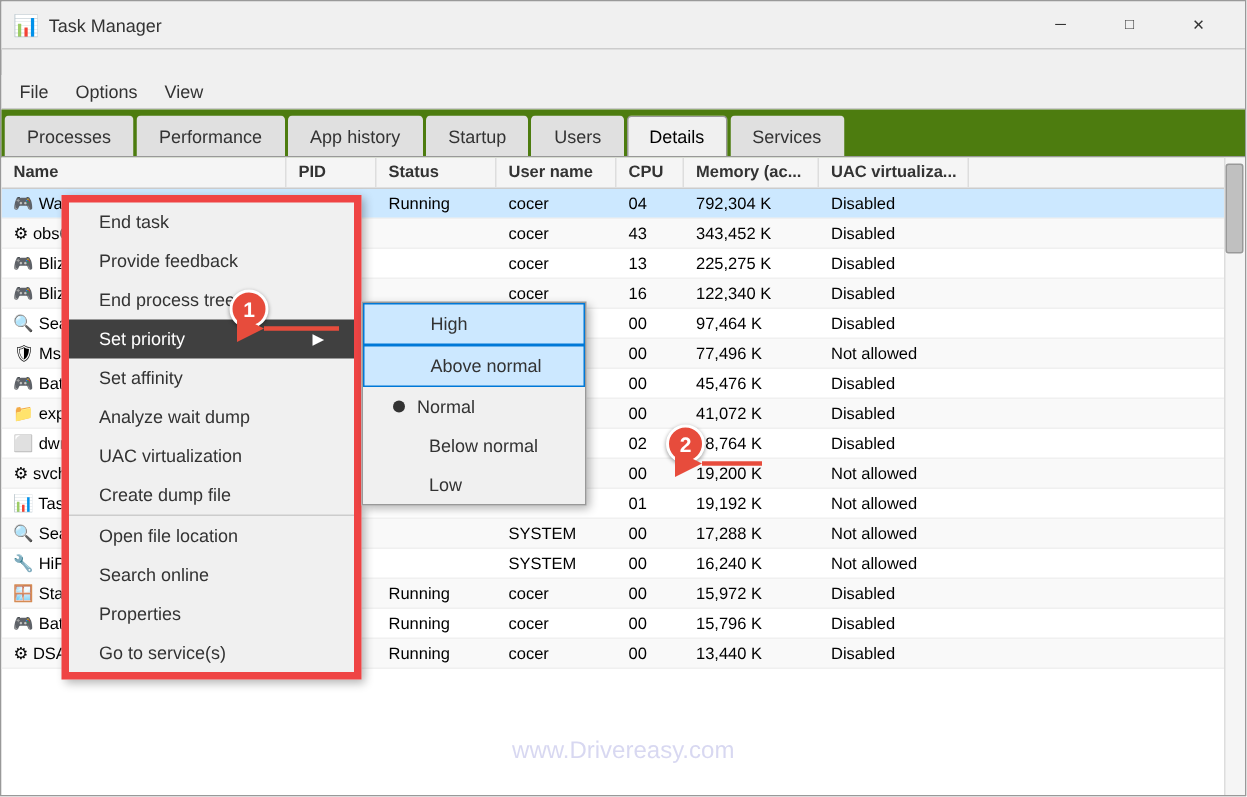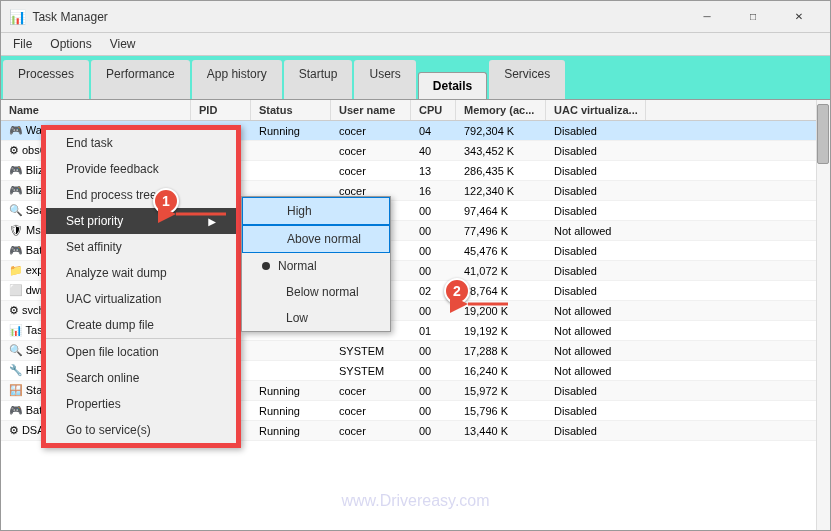--- a/index.html
+++ b/index.html
@@ -62,56 +62,57 @@
       color: #333;
     }
 
     
     .menu-bar {
       display: flex;
       gap: 2px;
       padding: 2px 4px;
       border-bottom: 1px solid #ccc;
       background: #f0f0f0;
+      margin-top: 17px;
     }
 
     .menu-item {
       padding: 2px 8px;
       cursor: pointer;
       color: #333;
       font-size: 12px;
     }
 
     
     .tabs {
       display: flex;
-      background: #5eead4;
+      background: #4d7c0f;
       border-bottom: 1px solid #999;
       padding-top: 4px;
       padding-left: 2px;
+      align-items: flex-end;
     }
 
     .tab {
       padding: 6px 14px;
       cursor: pointer;
       border: 1px solid transparent;
       border-bottom: none;
       font-size: 12px;
       color: #333;
       background: #e0e0e0;
       margin-right: 2px;
       border-radius: 3px 3px 0 0;
     }
 
     .tab.active {
       background: #f0f0f0;
       border-color: #999 #999 transparent;
       color: #000;
-      font-weight: 700;
-      margin-top: 12px;
+      font-weight: 400;
     }
 
     
     .table-area {
       flex: 1;
       overflow: hidden;
       position: relative;
       background: white;
     }
 
@@ -335,31 +336,31 @@
         <div class="td col-user">cocer</div>
         <div class="td col-cpu">04</div>
         <div class="td col-mem">792,304 K</div>
         <div class="td col-uac">Disabled</div>
       </div>
       <div class="tr">
         <div class="td col-name">⚙ obs64.e...</div>
         <div class="td col-pid"></div>
         <div class="td col-status"></div>
         <div class="td col-user">cocer</div>
-        <div class="td col-cpu">40</div>
+        <div class="td col-cpu">43</div>
         <div class="td col-mem">343,452 K</div>
         <div class="td col-uac">Disabled</div>
       </div>
       <div class="tr">
         <div class="td col-name">🎮 Blizzard...</div>
         <div class="td col-pid"></div>
         <div class="td col-status"></div>
         <div class="td col-user">cocer</div>
         <div class="td col-cpu">13</div>
-        <div class="td col-mem">286,435 K</div>
+        <div class="td col-mem">225,275 K</div>
         <div class="td col-uac">Disabled</div>
       </div>
       <div class="tr">
         <div class="td col-name">🎮 Blizzard...</div>
         <div class="td col-pid"></div>
         <div class="td col-status"></div>
         <div class="td col-user">cocer</div>
         <div class="td col-cpu">16</div>
         <div class="td col-mem">122,340 K</div>
         <div class="td col-uac">Disabled</div>

